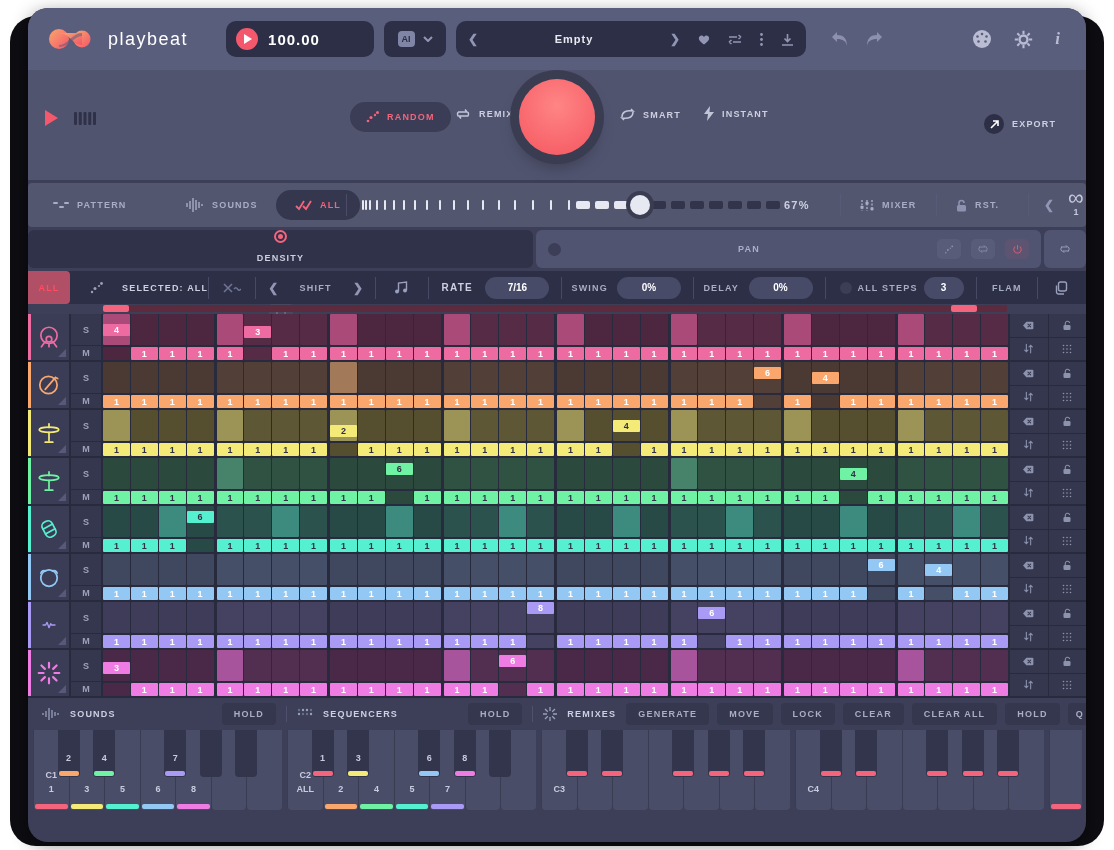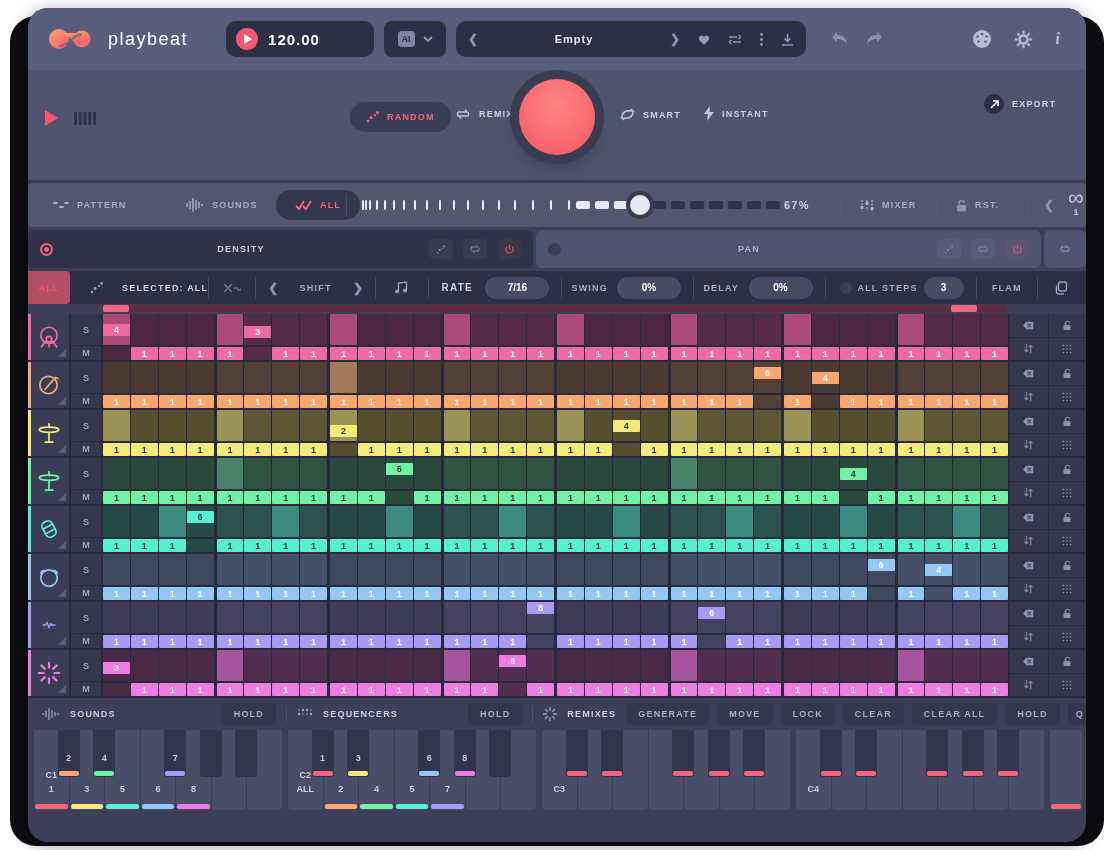--- a/index.html
+++ b/index.html
@@ -44,21 +44,21 @@
   .tick{position:absolute;top:7px;width:2px;height:10px;background:#e7e9f2;border-radius:1px;}
   .dash{position:absolute;top:8px;height:8px;border-radius:2px;}
   .handle{position:absolute;top:2px;width:20px;height:20px;border-radius:50%;background:#e7e9f2;box-shadow:0 0 0 4px #3a3d52;}
   .pager{display:flex;align-items:center;gap:14px;}
   .inf{font-size:22px;color:#c6c9dc;line-height:14px;text-align:center;}
   .inf small{display:block;font-size:9px;font-weight:bold;color:#c6c9dc;margin-top:0px;letter-spacing:0;}
 
   
   .tabs{position:absolute;left:0;top:222px;width:100%;height:38px;display:flex;gap:3px;}
   .tab{flex:1;background:#515471;border-radius:6px;display:flex;align-items:center;padding:0 12px;gap:10px;}
-  .tab.active{background:#2f3248;}
+  .tab.active{background:#2f3248;flex-direction:column;}
   .radio{width:13px;height:13px;border-radius:50%;background:#3b3e56;flex:none;}
   .radio.on{background:#2f3248;border:2px solid #f4647c;width:9px;height:9px;position:relative;}
   .radio.on::after{content:"";position:absolute;left:2px;top:2px;width:5px;height:5px;border-radius:50%;background:#f4647c;}
   .tab .lbl{flex:1;text-align:center;}
   .mini{width:24px;height:20px;border-radius:5px;background:rgba(255,255,255,.05);display:flex;align-items:center;justify-content:center;color:#8d92b0;flex:none;}
   .mini.pow{color:#e2596b;background:rgba(226,89,107,.08);}
   .tab-loop{flex:none;width:42px;background:#515471;border-radius:6px;display:flex;align-items:center;justify-content:center;color:#a9adc6;}
 
   
   .controls{position:absolute;left:0;top:263px;width:100%;height:33px;background:#2c2f45;display:flex;align-items:center;}
@@ -131,21 +131,21 @@
         </svg>
       </span>
       <span class="logotext">playbeat</span>
 
       <div class="bpm-box">
         <span class="playdot">
           <svg width="9" height="10" viewBox="0 0 9 10">
               <path d="M1 0 L9 5 L1 10 Z" fill="#fff"></path>
             </svg>
         </span>
-        <span class="bpm-val">120.00</span>
+        <span class="bpm-val">100.00</span>
       </div>
 
       <div class="ai-box">
         <span class="ai-chip">AI</span>
         <svg width="10" height="6" viewBox="0 0 10 6">
             <path d="M1 1 L5 5 L9 1" stroke="#9296b4" stroke-width="2" fill="none"></path>
           </svg>
       </div>
 
       <div class="preset-bar">
@@ -248,21 +248,21 @@
         <span class="lbl bright">SMART</span>
       </div>
 
       <div class="t-abs" style="left:676px;top:36px;">
         <svg width="10" height="15" viewBox="0 0 10 15">
             <path d="M6 0 L0 8 H4 L3 15 L10 6 H5.5Z" fill="#c2c5d8"></path>
           </svg>
         <span class="lbl bright">INSTANT</span>
       </div>
 
-      <div class="t-abs" style="left:956px;top:24px;">
+      <div class="t-abs" style="left:956px;top:44px;">
         <span class="export-circ">
           <svg width="9" height="9" viewBox="0 0 9 9">
               <path d="M1 8 L8 1 M3 1 h5 v5" stroke="#fff" stroke-width="1.6" fill="none"></path>
             </svg>
         </span>
         <span class="lbl bright">EXPORT</span>
       </div>
     </section>
 
     <section class="patternbar">

